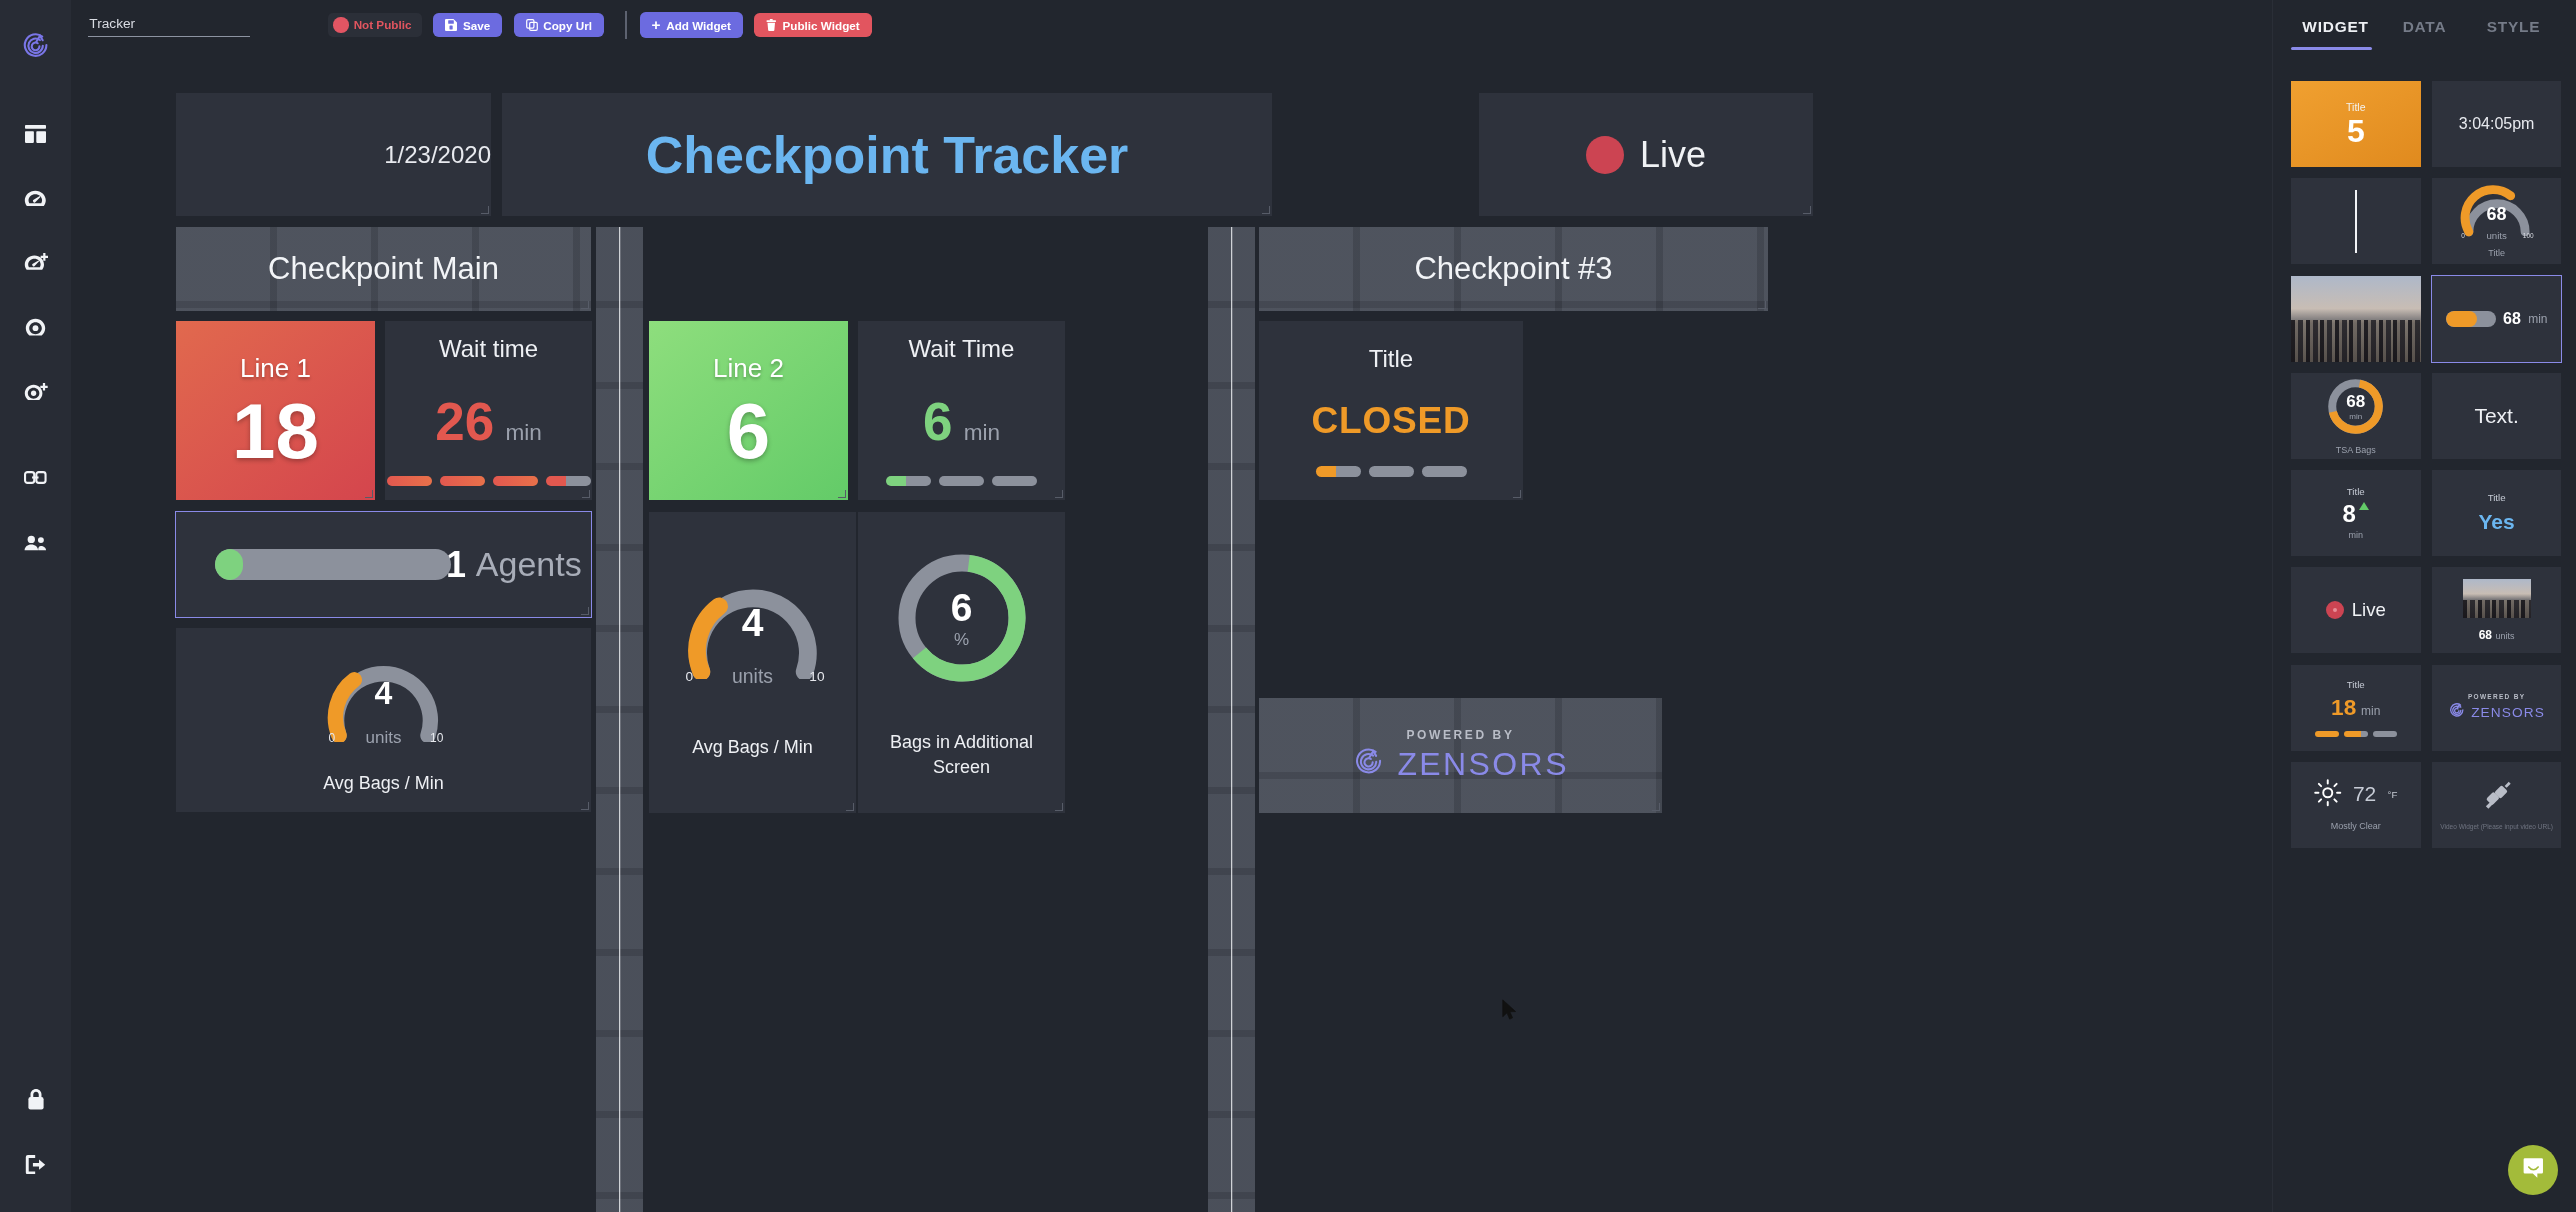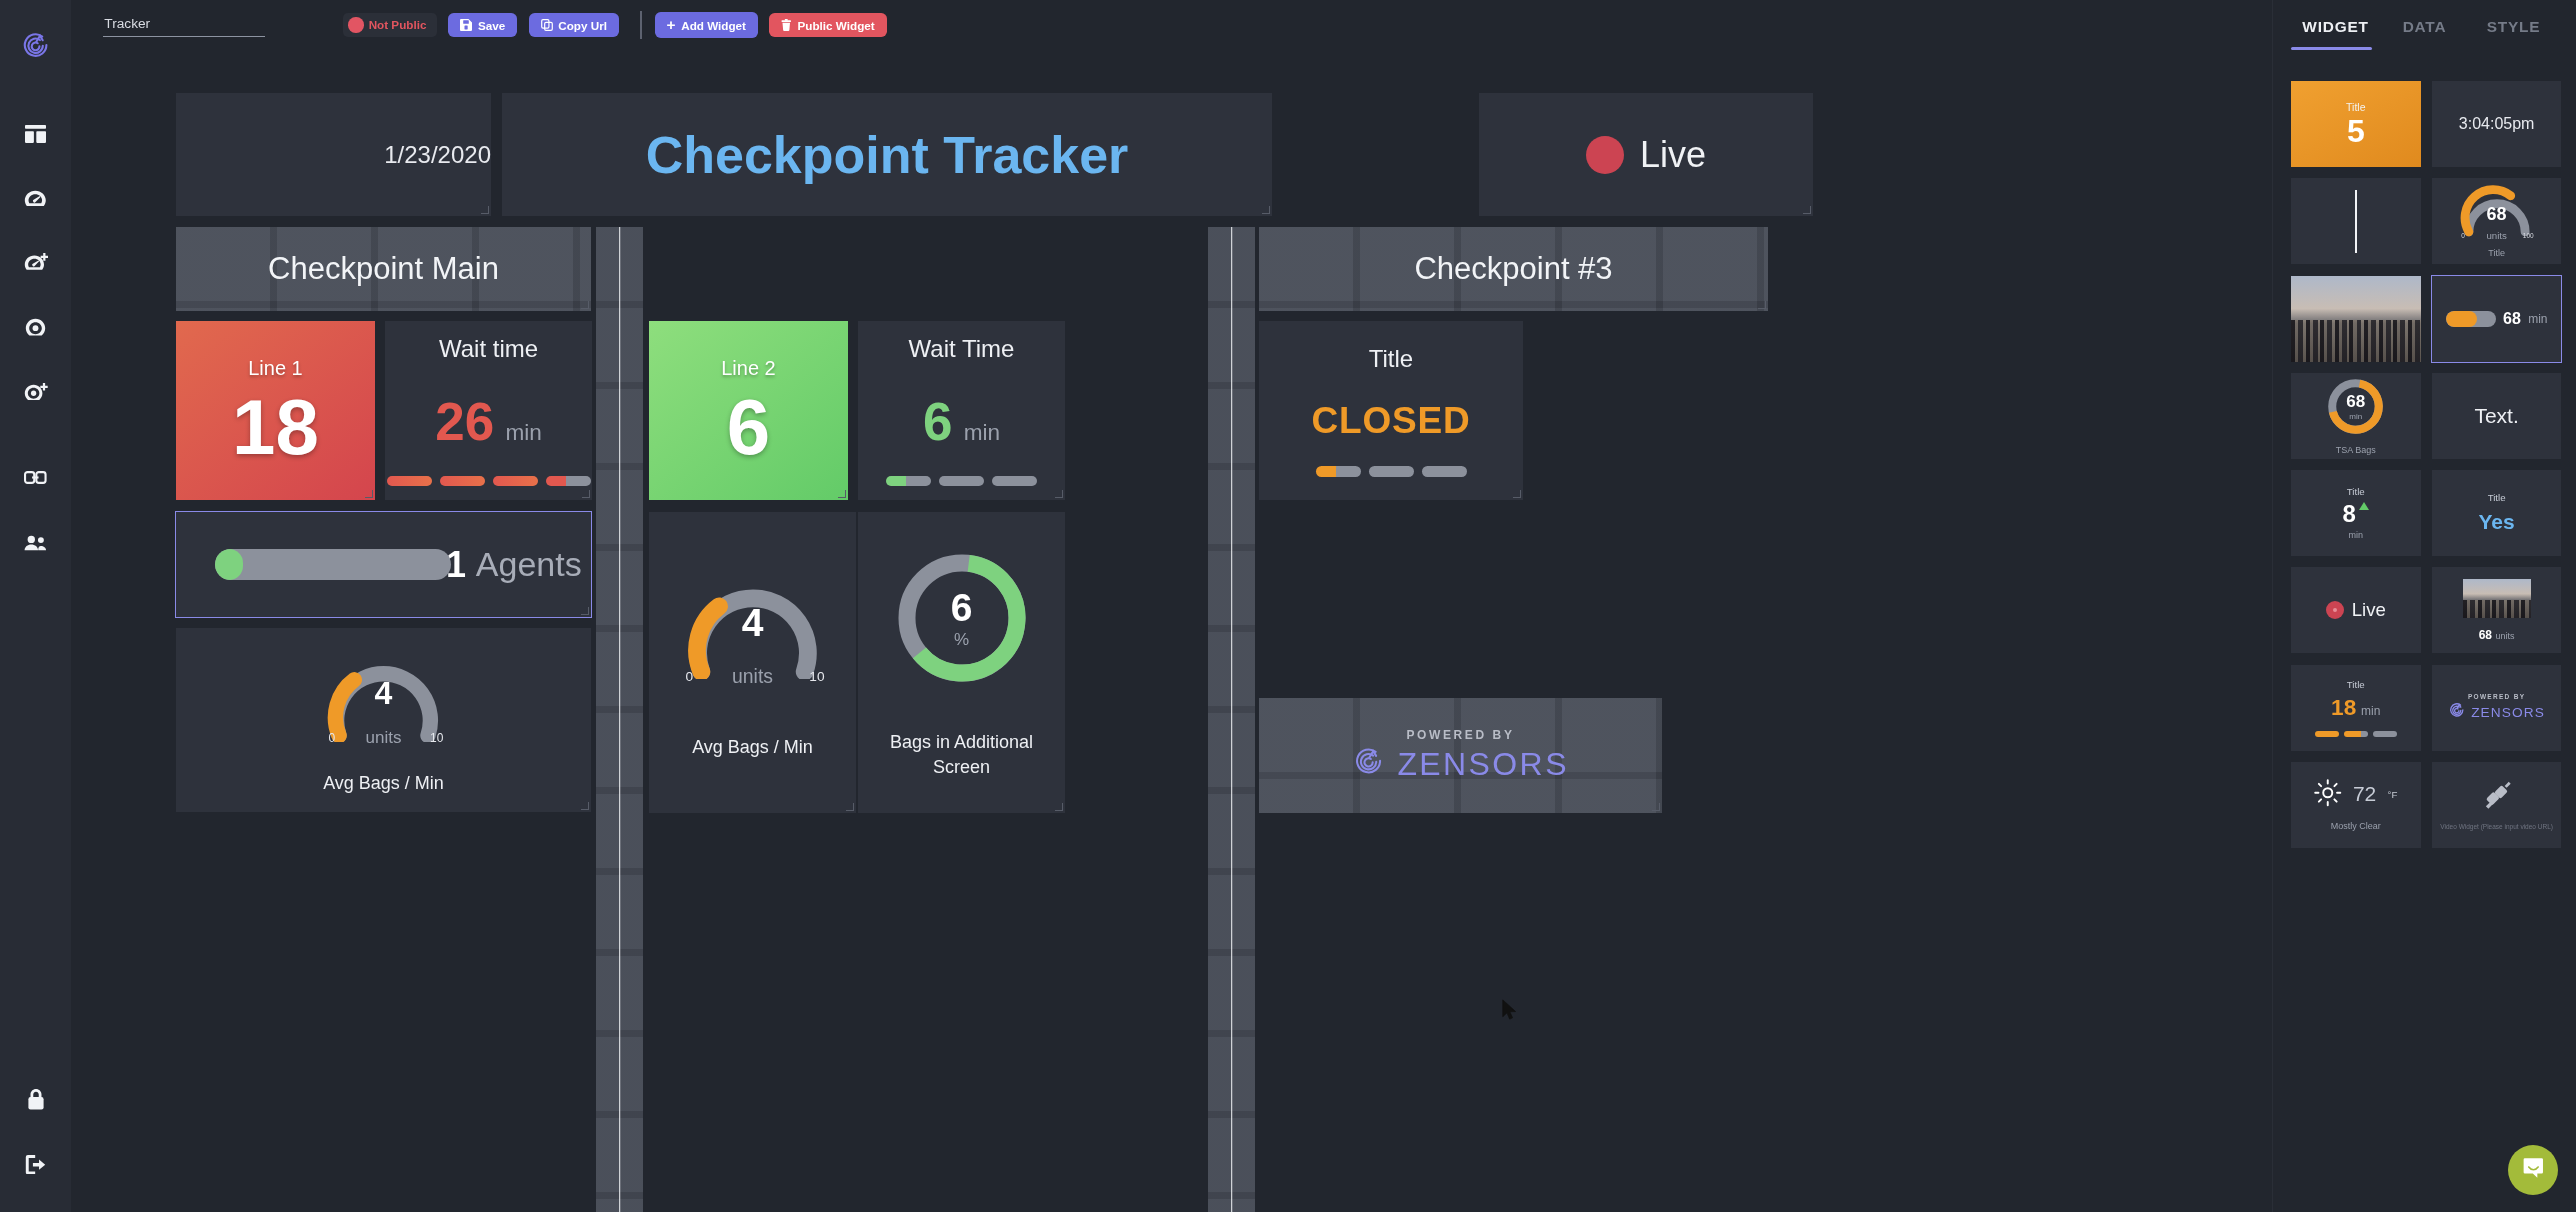--- a/index.html
+++ b/index.html
@@ -27,21 +27,21 @@
   #left-rail .rail-spacer { flex: 1 1 auto; }
   #left-rail .rail-bottom { margin-bottom: 27.5px; }
 
   
   #topbar {
     position: absolute; left: 71px; top: 0; right: 0; height: 50px;
     background: #22262e;
     display: flex; align-items: center;
     padding-left: 9.7px;
   }
-  #name-input-wrap { width: 162px; margin-left: 22px; position: relative; }
+  #name-input-wrap { width: 162px; margin-left: 7px; position: relative; }
   #name-input {
     width: 100%; background: transparent; border: none;
     border-bottom: 1.2px solid #8d93a1;
     color: #d9dce3; font-size: 13.7px; font-family: "Liberation Sans", sans-serif;
     padding: 3.2px 1.6px 5.7px 1.6px; outline: none;
   }
   .tb-gap { width: 78px; }
   #not-public {
     display: flex; align-items: center; gap: 4.9px;
     background: #2b2f38; border-radius: 4.9px;
@@ -134,21 +134,21 @@
     position: absolute; left: 50%; top: 0; transform: translateX(-50%);
     width: 1.6px; height: 100%; background: #f2f4f7;
   }
   #div-1 { left: 420px; top: 134px; width: 47px; height: 990px; }
   #div-2 { left: 1032px; top: 134px; width: 47px; height: 990px; }
 
   
   .bigtile { color: #fff; }
   .bigtile .stack { width:100%; height:100%; display:flex; flex-direction:column;
                     align-items:center; justify-content:center; gap: 9.7px; }
-  .bigtile .cap { font-size: 20px; text-shadow: 0 1.6px 3.2px rgba(0,0,0,.3); }
+  .bigtile .cap { font-size: 26px; text-shadow: 0 1.6px 3.2px rgba(0,0,0,.3); }
   .bigtile .val { font-size: 78px; font-weight: bold; line-height: .95;
                   text-shadow: 0 2.4px 4.9px rgba(0,0,0,.3); }
   #w-line1 { left: 0; top: 228px; width: 199px; height: 179px;
              background: linear-gradient(140deg,#e1694e 0%, #d4454d 100%); }
   #w-line2 { left: 473px; top: 228px; width: 199px; height: 179px;
              background: linear-gradient(140deg,#8ede7d 0%, #63cb68 100%); }
 
   
   .waitw .stack { width:100%; height:100%; display:flex; flex-direction:column;
                   align-items:center; justify-content:center; }

